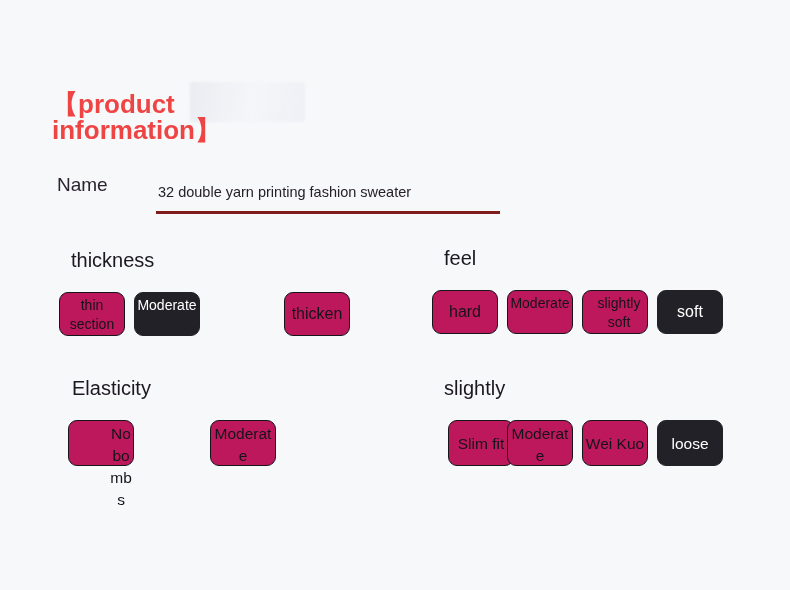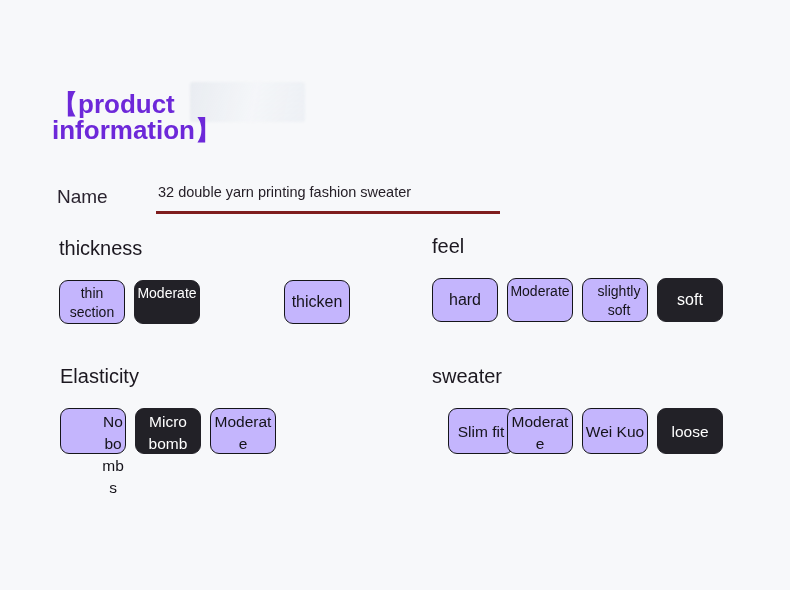--- a/index.html
+++ b/index.html
@@ -18,21 +18,21 @@
 
   
   .page-title {
     position: absolute;
     left: 52px;
     top: 74px;
     width: 230px;
     font-size: 26px;
     line-height: 26px;
     letter-spacing: 0px;
-    color: #6d28d9;
+    color: #ef4444;
     white-space: pre-wrap;
   }
   .title-ghost {
     position: absolute;
     left: 190px;
     top: 82px;
     width: 115px;
     height: 40px;
     background: linear-gradient(100deg, rgba(228,232,238,0.75) 0%, rgba(240,243,247,0.35) 55%, rgba(231,235,241,0.6) 100%);
     border-radius: 3px;
@@ -48,21 +48,20 @@
     width: 460px;
     height: 40px;
   }
   .name-label {
     position: absolute;
     left: 0px;
     top: 2px;
     font-size: 19px;
     line-height: 22px;
     color: #2b2430;
-    margin-top: 12px;
   }
   .name-input-wrap {
     position: absolute;
     left: 99px;
     top: 4px;
     width: 344px;
     height: 35px;
     border-bottom: 3px solid #7f1d1d;
   }
   .name-input {
@@ -79,35 +78,35 @@
   }
 
   
   .section {
     position: absolute;
   }
   .section-title {
     font-size: 20px;
     line-height: 24px;
     color: #1c1820;
-    margin: 0;
+    margin: 12px;
     font-weight: normal;
     white-space: nowrap;
   }
   .chip-row {
     position: relative;
     margin-top: 20px;
     height: 46px;
   }
 
   .chip {
     position: absolute;
     top: 0;
     box-sizing: border-box;
-    background: #c4b5fd;
+    background: #be185d;
     border: 1px solid #15151a;
     border-radius: 9px;
     color: #15131a;
     font-family: "Liberation Sans", sans-serif;
     text-align: center;
     overflow: visible;
     white-space: normal;
     word-break: break-word;
     display: block;
     padding: 0;
@@ -203,34 +202,31 @@
       </div>
       <div class="chip selected one-line" style="left: 225px;">
         <span class="chip-text">soft</span>
       </div>
     </div>
 </div>
 
 <div class="section row-b" id="section-elasticity">
   <h2 class="section-title">Elasticity</h2>
   <div class="chip-row">
-      <div class="chip" style="left: 0px; padding-left: 40px;">
+      <div class="chip" style="left: 8px; padding-left: 40px;">
         <span class="chip-text">No bombs</span>
       </div>
-      <div class="chip selected" style="left: 75px;">
-        <span class="chip-text">Micro bomb</span>
-      </div>
       <div class="chip" style="left: 150px;">
         <span class="chip-text">Moderate</span>
       </div>
     </div>
 </div>
 
 <div class="section row-b" id="section-version">
-  <h2 class="section-title">sweater</h2>
+  <h2 class="section-title">slightly</h2>
   <div class="chip-row">
       <div class="chip one-line" style="left: 16px;">
         <span class="chip-text">Slim fit</span>
       </div>
       <div class="chip" style="left: 75px;">
         <span class="chip-text">Moderate</span>
       </div>
       <div class="chip one-line" style="left: 150px;">
         <span class="chip-text">Wei Kuo</span>
       </div>

